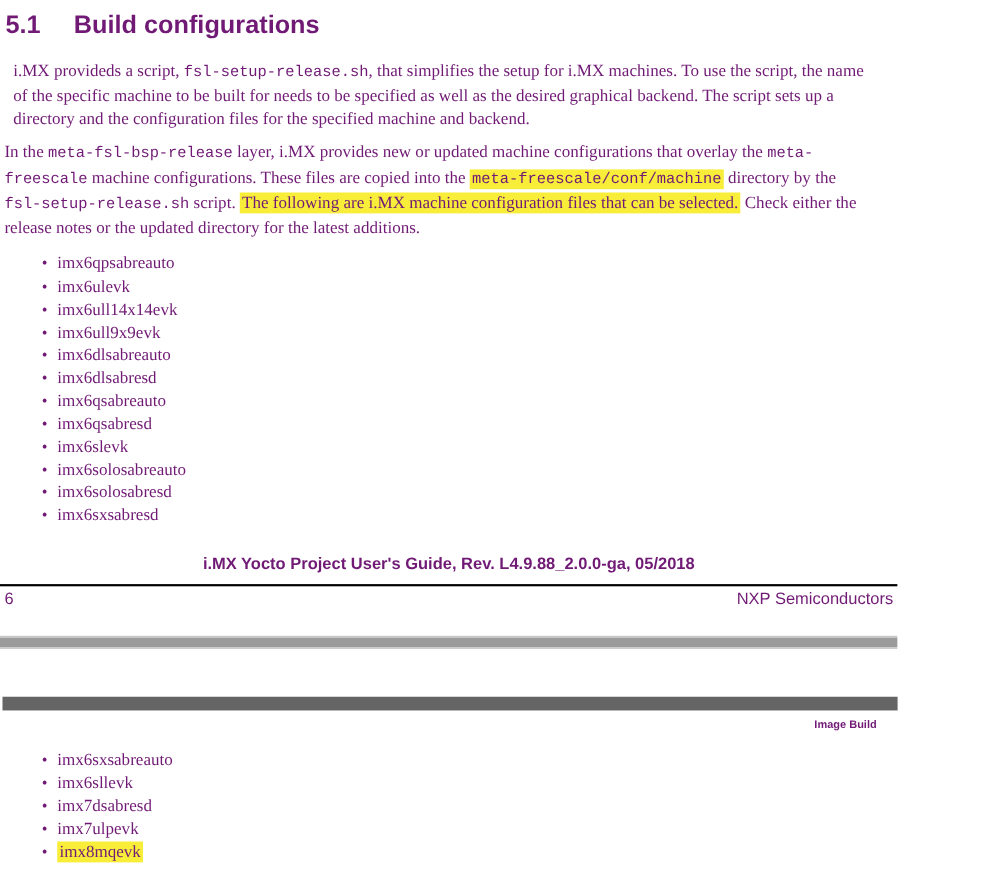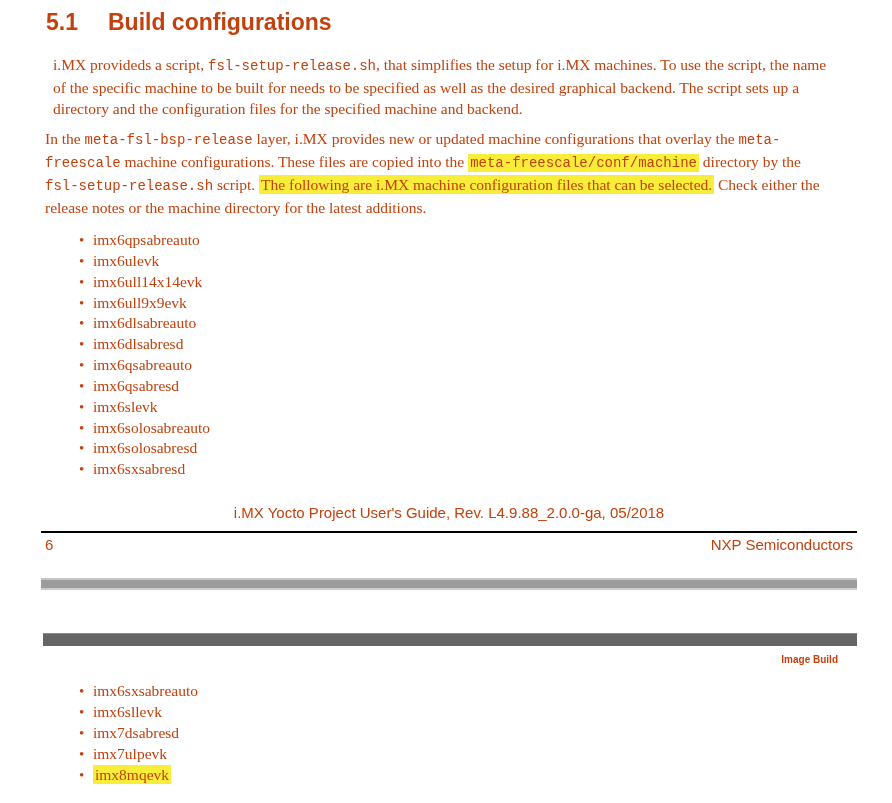--- a/index.html
+++ b/index.html
@@ -2,23 +2,22 @@
 <html style="--highlight: #f8ee3a; --header_bar: #666566; --separator: #9b9b9b;"><head>
 <meta charset="utf-8">
 <style>
   html, body { margin: 0; padding: 0; background: #fff; }
   .doc {
     position: relative;
     width: 816px;
     height: 803px;
     overflow: hidden;
     background: #fff;
-    color: #c2410c;
+    color: #701a75;
     font-family: "Liberation Serif", serif;
-    padding-left: 41px;
   }
   
   .section-heading {
     margin: 8px 0 0 5px;
     display: flex;
     gap: 30px;
     font-family: "Liberation Sans", sans-serif;
     font-weight: bold;
     font-size: 23px;
     line-height: 28px;
@@ -47,21 +46,21 @@
     content: "\2022";
     position: absolute;
     left: -14px;
     font-size: 15px;
   }
   .list2 { margin-top: 13px !important; }
   .footer-title {
     margin-top: 25px;
     text-align: center;
     font-family: "Liberation Sans", sans-serif;
-    font-weight: normal;
+    font-weight: bold;
     font-size: 15px;
     line-height: 16px;
   }
   .footer-rule {
     margin-top: 10px;
     height: 0;
     border-top: 2px solid #000;
   }
   .footer-row {
     display: flex;
@@ -113,21 +112,21 @@
     <div class="para para1">
         <div class="line"><span>i.MX provideds a script, </span><span class="mono">fsl-setup-release.sh</span><span>, that simplifies the setup for i.MX machines. To use the script, the name</span></div>
         <div class="line"><span>of the specific machine to be built for needs to be specified as well as the desired graphical backend. The script sets up a</span></div>
         <div class="line"><span>directory and the configuration files for the specified machine and backend.</span></div>
       </div>
 
     <div class="para para2">
         <div class="line"><span>In the </span><span class="mono">meta-fsl-bsp-release</span><span> layer, i.MX provides new or updated machine configurations that overlay the </span><span class="mono">meta-</span></div>
         <div class="line"><span class="mono">freescale</span><span> machine configurations. These files are copied into the </span><span class="mono hl">meta-freescale/conf/machine</span><span> directory by the</span></div>
         <div class="line"><span class="mono">fsl-setup-release.sh</span><span> script. </span><span class="hl">The following are i.MX machine configuration files that can be selected.</span><span> Check either the</span></div>
-        <div class="line"><span>release notes or the machine directory for the latest additions.</span></div>
+        <div class="line"><span>release notes or the updated directory for the latest additions.</span></div>
       </div>
 
     <ul class="machine-list">
         <li><span>imx6qpsabreauto</span></li>
         <li><span>imx6ulevk</span></li>
         <li><span>imx6ull14x14evk</span></li>
         <li><span>imx6ull9x9evk</span></li>
         <li><span>imx6dlsabreauto</span></li>
         <li><span>imx6dlsabresd</span></li>
         <li><span>imx6qsabreauto</span></li>

